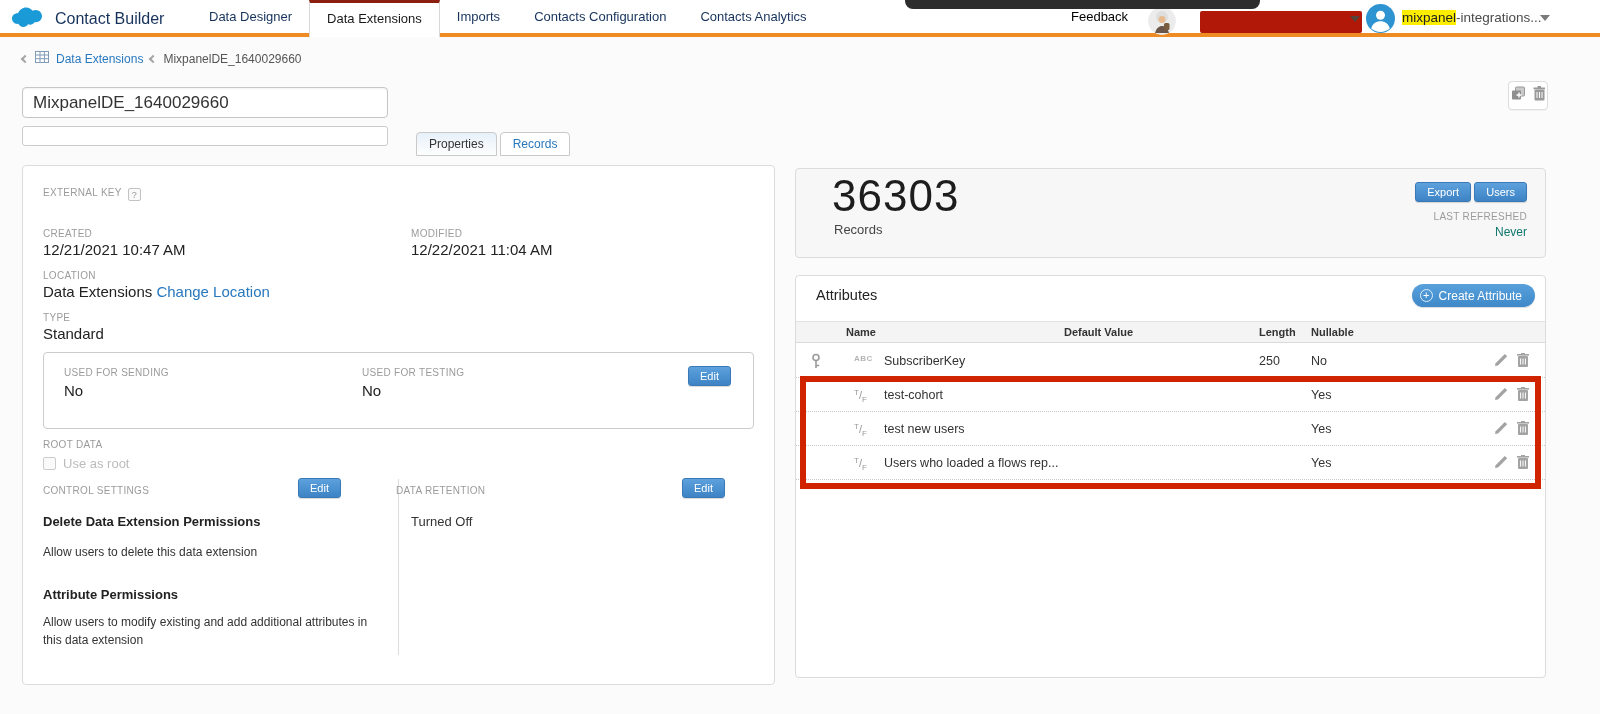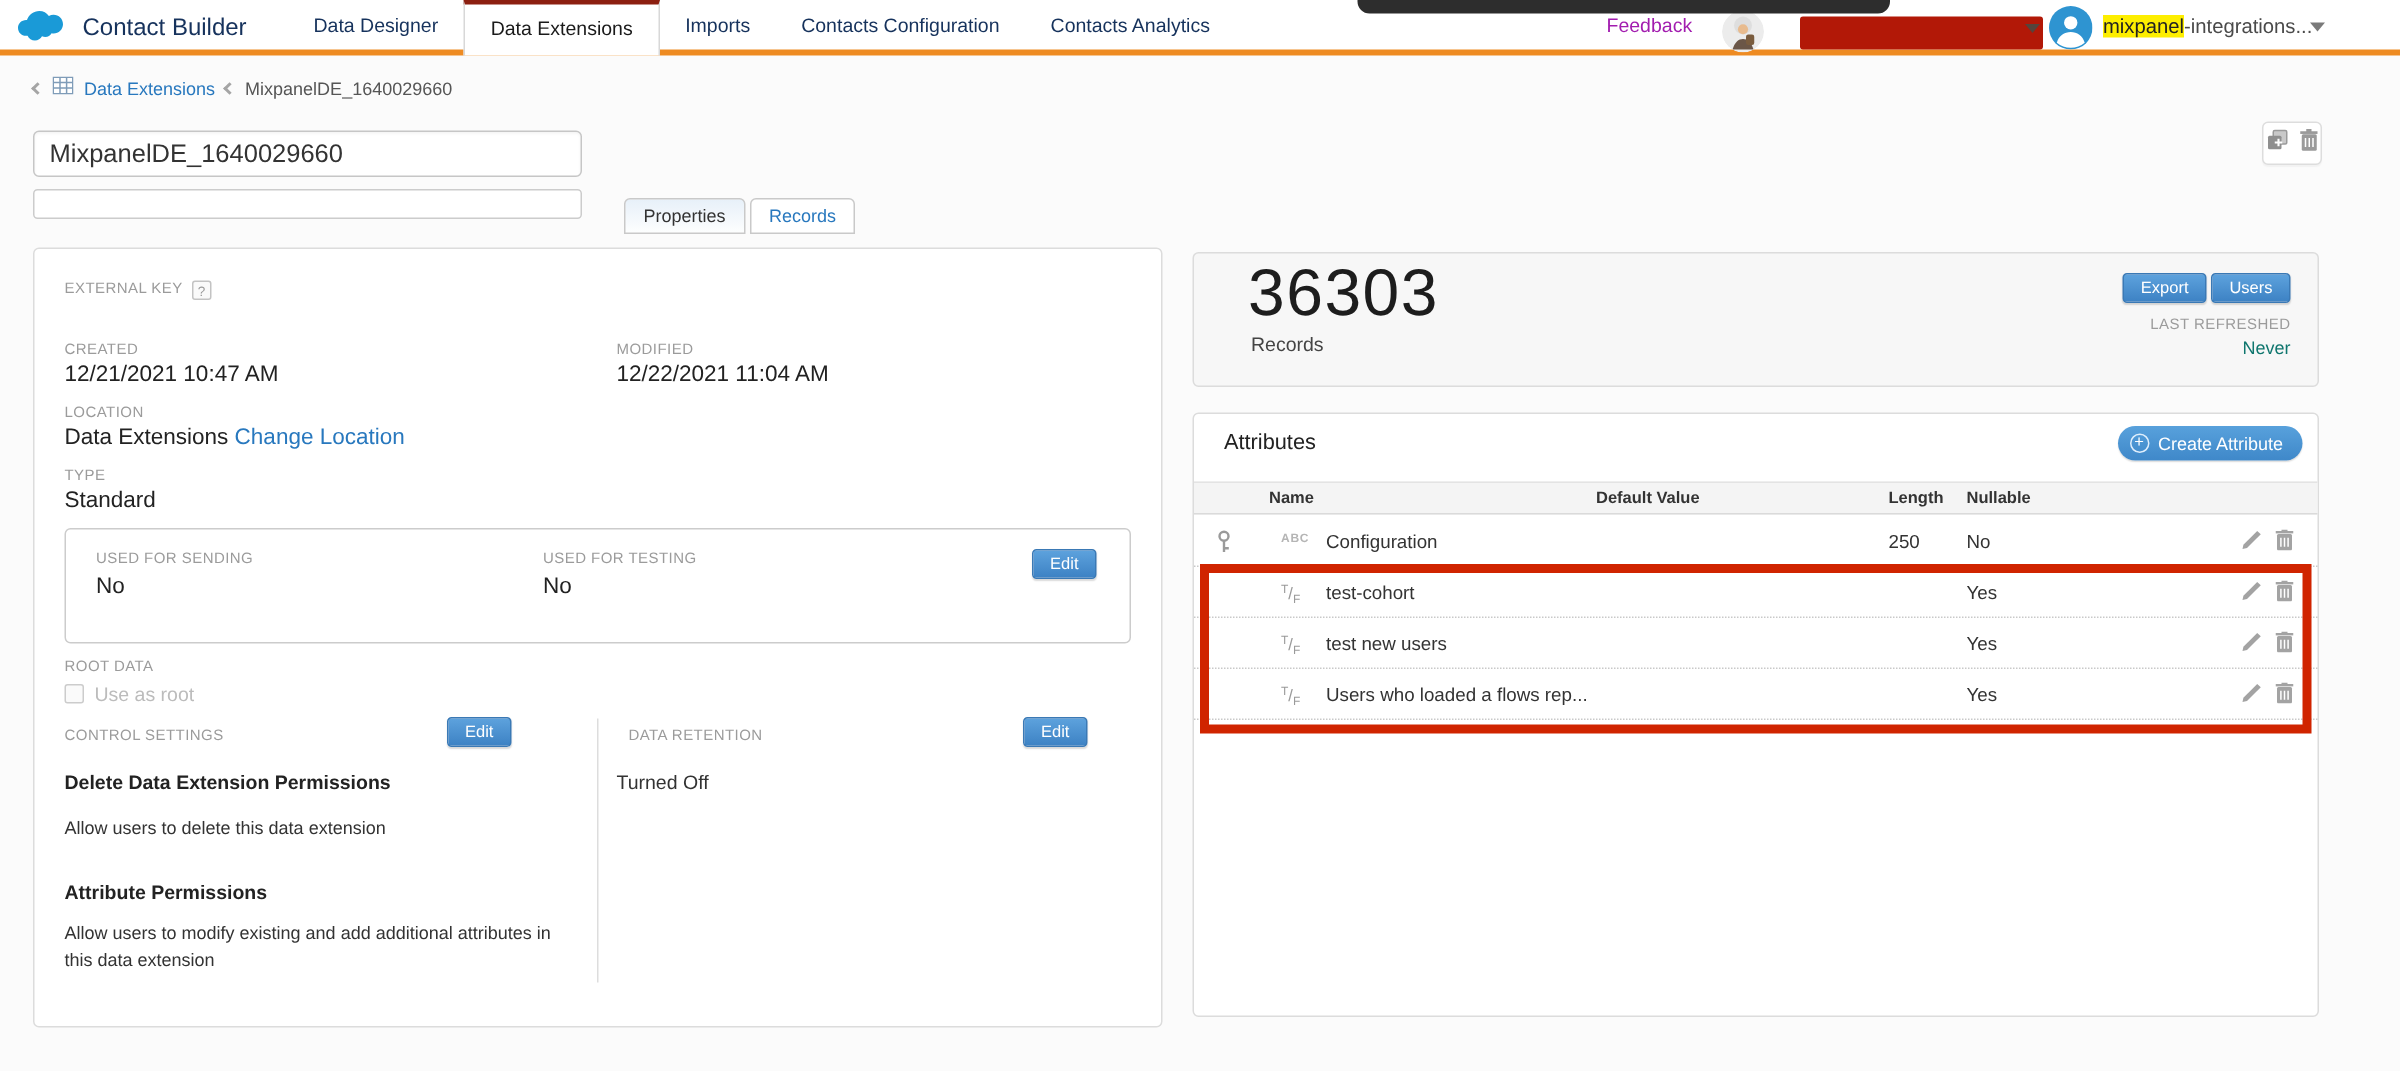--- a/index.html
+++ b/index.html
@@ -8,21 +8,21 @@
   .abs { position:absolute; }
 
   
   .topnav { position:absolute; top:0; left:0; width:1600px; height:37px; background:#fff; border-bottom:4px solid #ee8b22; z-index:5; }
   .brand { position:absolute; left:12px; top:5px; display:flex; align-items:center; gap:9px; }
   .app-title { font-size:16px; color:#16325c; }
   .navtabs { position:absolute; left:192px; top:0; height:37px; display:flex; }
   .navtab { padding:0 17px; line-height:33px; font-size:13px; color:#16325c; cursor:pointer; }
   .navtab.active { background:#fff; border-top:3px solid #8c1f10; border-left:1px solid #d8d8d8; border-right:1px solid #d8d8d8; line-height:31px; height:37px; position:relative; z-index:6; color:#1a1a1a; }
   .redact-black { position:absolute; left:905px; top:-8px; width:355px; height:17px; background:#2d2d2d; border-radius:8px; z-index:7; }
-  .feedback-link { position:absolute; left:1071px; top:9px; font-size:13px; color:#a21caf; cursor:pointer; }
+  .feedback-link { position:absolute; left:1071px; top:9px; font-size:13px; color:#000000; cursor:pointer; }
   .fb-avatar { position:absolute; left:1148px; top:7px; width:28px; height:28px; border-radius:50%; overflow:hidden; z-index:6; }
   .redact-red { position:absolute; left:1200px; top:11px; width:162px; height:22px; background:#b21807; border-radius:2px; z-index:6; }
   .caret { width:0; height:0; border-left:5px solid transparent; border-right:5px solid transparent; border-top:6px solid #7a7a7a; }
   .org-caret { position:absolute; left:1350px; top:16px; border-top-color:#55443c; z-index:7; }
   .user-avatar { position:absolute; left:1366px; top:4px; width:29px; height:29px; }
   .username { position:absolute; left:1402px; top:10px; font-size:13.5px; color:#4a4a4a; }
   .username .hl { background:#fdee00; color:#222; }
   .user-caret { position:absolute; left:1540px; top:15px; }
 
   
@@ -212,21 +212,21 @@
   <div class="abs lbl" style="left:20px;top:319px;">CONTROL SETTINGS</div>
   <div class="btn abs" style="left:275px;top:312px;">Edit</div>
 
   <div class="abs perm-title" style="left:20px;top:348px;">Delete Data Extension Permissions</div>
   <div class="abs perm-desc" style="left:20px;top:377px;">Allow users to delete this data extension</div>
   <div class="abs perm-title" style="left:20px;top:421px;">Attribute Permissions</div>
   <div class="abs perm-desc" style="left:20px;top:447px;width:330px;">Allow users to modify existing and add additional attributes in this data extension</div>
 
   <div class="vdivider"></div>
 
-  <div class="abs lbl" style="left:396px;top:319px;">DATA RETENTION</div>
+  <div class="abs lbl" style="left:373px;top:319px;">DATA RETENTION</div>
   <div class="btn abs" style="left:659px;top:312px;">Edit</div>
   <div class="abs" style="left:388px;top:348px;font-size:13px;color:#333;">Turned Off</div>
 </div>
 
 <div class="card rec-card">
   <div class="big-count">36303</div>
   <div class="rec-lbl">Records</div>
   <div class="btn exp-btn">Export</div>
   <div class="btn imp-btn">Users</div>
   <div class="lr-lbl">LAST REFRESHED</div>
@@ -250,21 +250,21 @@
   <div class="tbody">
 
     <div class="attr-row">
       <span class="row-keyicon">
         <svg width="10" height="16">
             <circle cx="5" cy="4.5" r="3" fill="none" stroke="#9a9a9a" stroke-width="1.6"></circle>
             <path d="M5 7.5v7.5M5 12.5h3.2" stroke="#9a9a9a" stroke-width="1.6"></path>
           </svg>
       </span>
       <span class="row-typeicon abc-icon">ABC</span>
-      <span class="cell c-name">Configuration</span>
+      <span class="cell c-name">SubscriberKey</span>
       <span class="cell c-len">250</span>
       <span class="cell c-null">No</span>
       <span class="row-actions">
         <span><svg width="14" height="14">
               <path d="M1 13l3-.6L13.2 3.2 10.8 1 1.6 10.2z" fill="#a3a3a3"></path>
             </svg></span>
         <span><svg width="12" height="14">
               <rect x="1" y="3" width="10" height="11" rx="1" fill="#a3a3a3"></rect>
               <rect x="0" y="1" width="12" height="1.6" fill="#a3a3a3"></rect>
               <rect x="4" y="0" width="4" height="1.6" fill="#a3a3a3"></rect>

